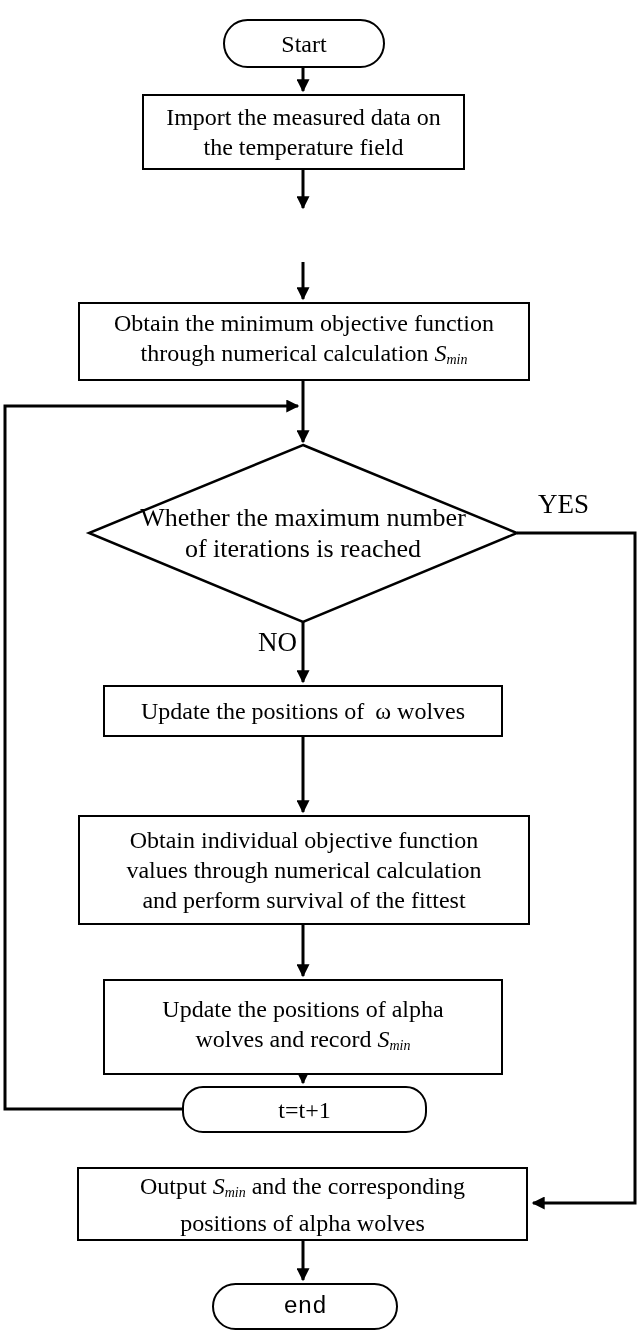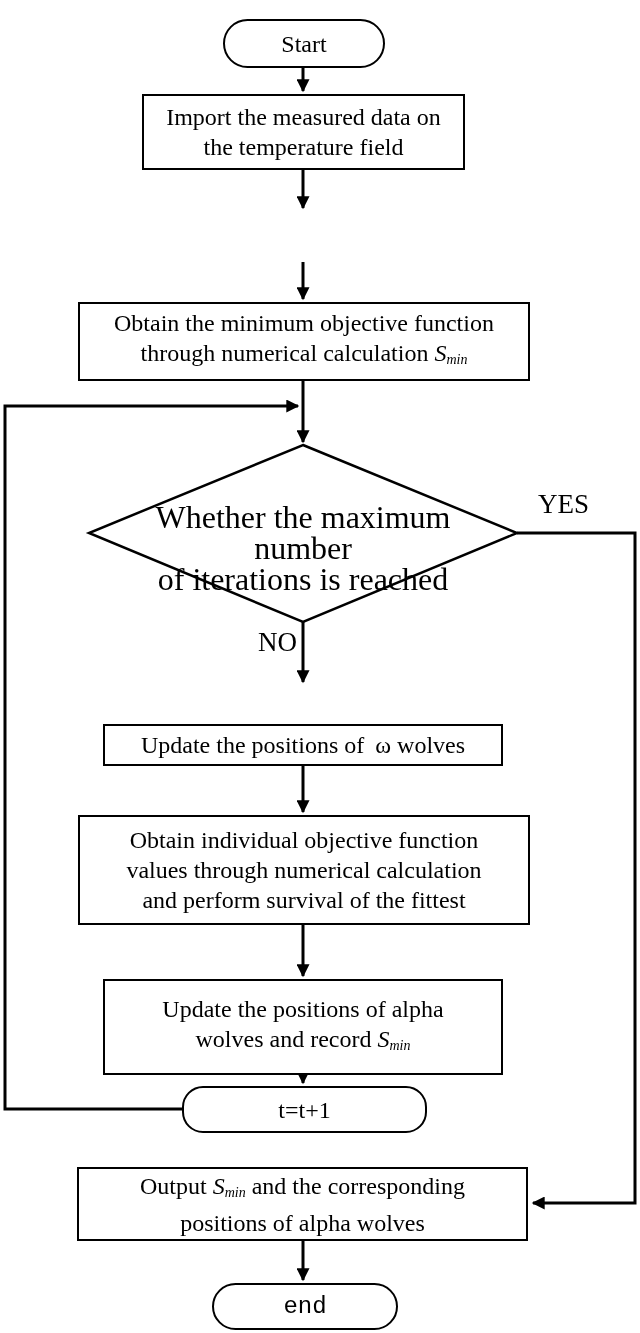--- a/index.html
+++ b/index.html
@@ -34,21 +34,21 @@
     align-items: center;
     text-align: center;
     font-size: 24px;
     line-height: 30px;
   }
   .stadium { border-radius: 26px; }
   .diamond-label {
     position: absolute;
     z-index: 2;
     text-align: center;
-    font-size: 32px;
+    font-size: 26px;
     line-height: 31px;
   }
   .flow-label {
     position: absolute;
     z-index: 2;
     font-size: 27px;
     line-height: 27px;
   }
   .var { font-style: italic; }
   .sub {
@@ -56,21 +56,21 @@
     font-size: 14px;
     vertical-align: -3px;
   }
   .omega { margin-left: 5px; }
   .ln { width: 100%; }
   
   #n-start  { left: 223px; top: 3px;    width: 162px; height: 49px; margin-top: 16px; }
   #n-import { left: 142px; top: 94px;   width: 323px; height: 76px; }
   #n-init   { left: 172px; top: 211px;  width: 266px; height: 51px; }
   #n-omin   { left: 78px;  top: 302px;  width: 452px; height: 79px; }
-  #n-upom   { left: 103px; top: 724px;  width: 400px; height: 42px; align-items: flex-end; }
+  #n-upom   { left: 103px; top: 685px;  width: 400px; height: 52px; align-items: flex-end; }
   #n-oind   { left: 78px;  top: 815px;  width: 452px; height: 110px; }
   #n-ualp   { left: 103px; top: 979px;  width: 400px; height: 96px; }
   #n-tinc   { left: 182px; top: 1086px; width: 245px; height: 47px; border-radius: 21px; }
   #n-out    { left: 77px;  top: 1167px; width: 451px; height: 74px; }
   #n-end    { left: 212px; top: 1283px; width: 186px; height: 47px; font-family: Liberation Mono, monospace; }
   #d-label  { left: 103px; top: 502px;  width: 400px; }
   #l-yes    { left: 538px; top: 491px; }
   #l-no     { left: 258px; top: 629px; }
 </style>
 </head>

